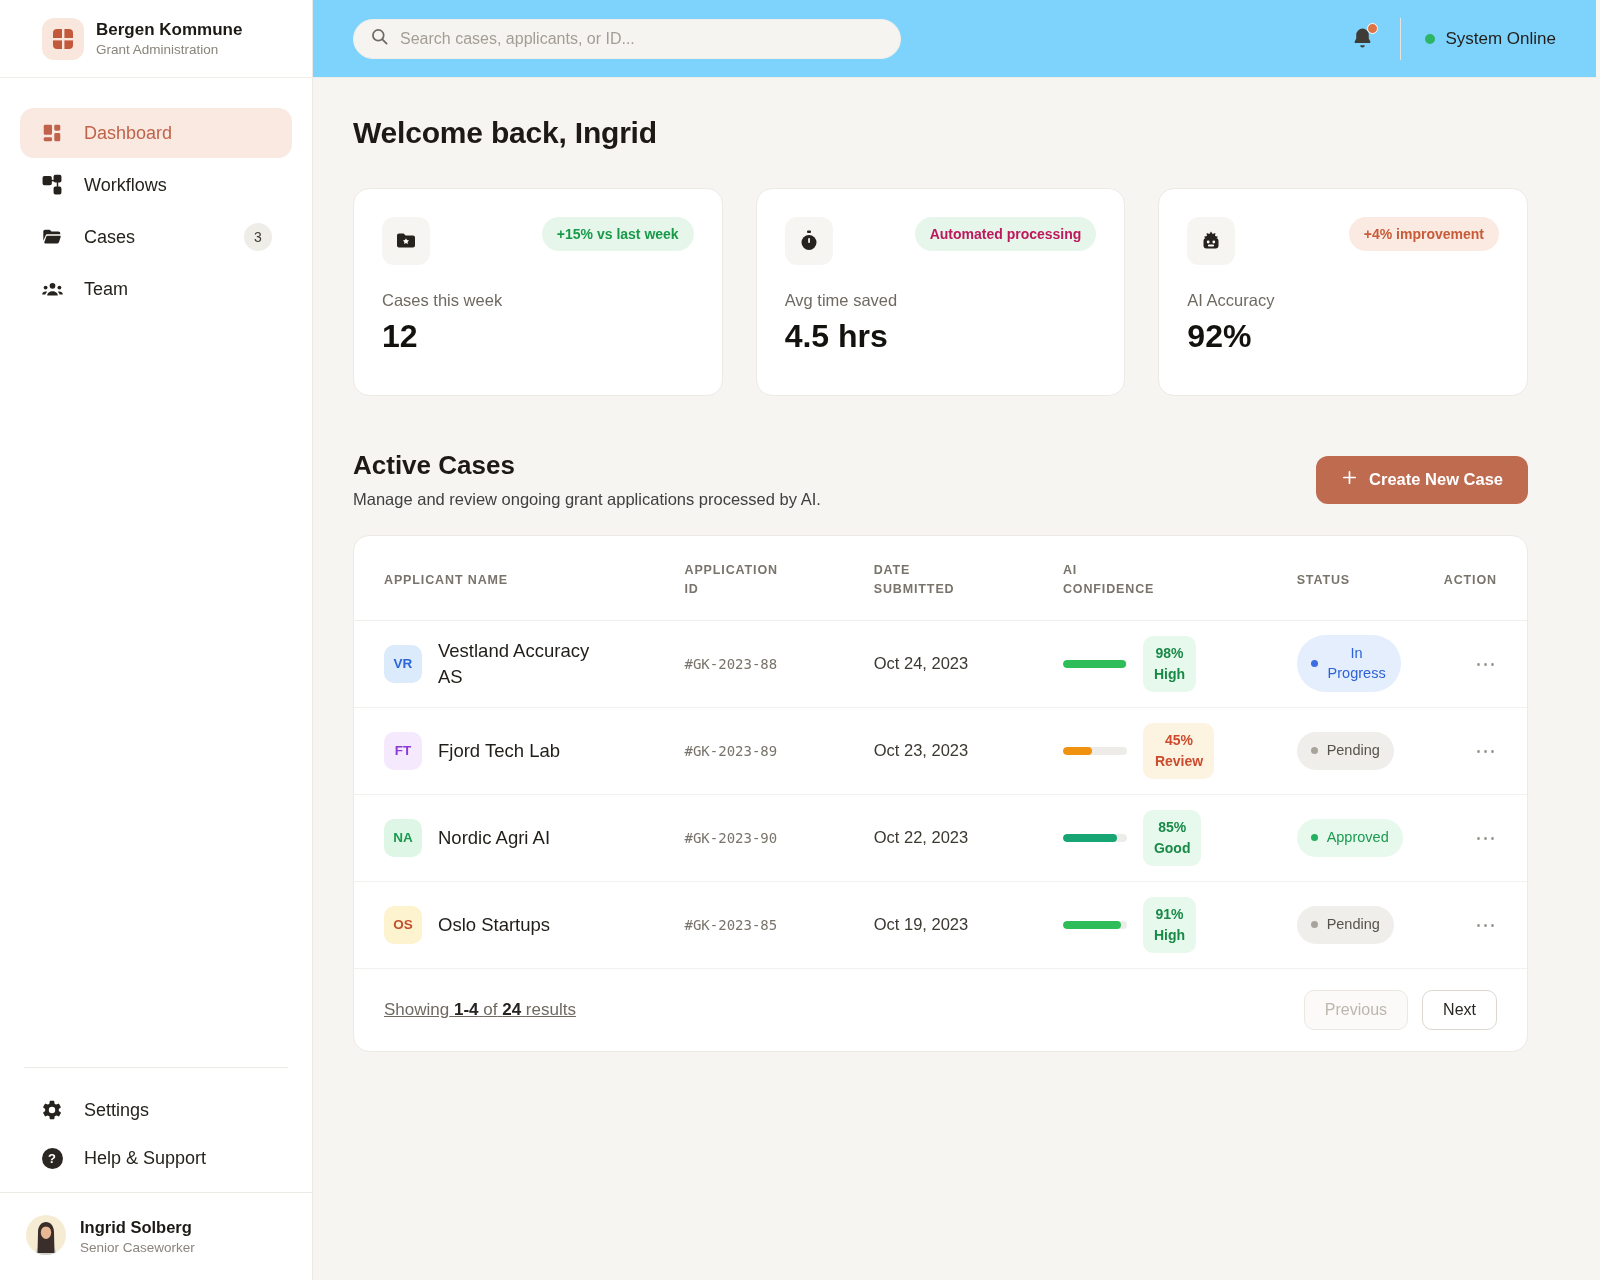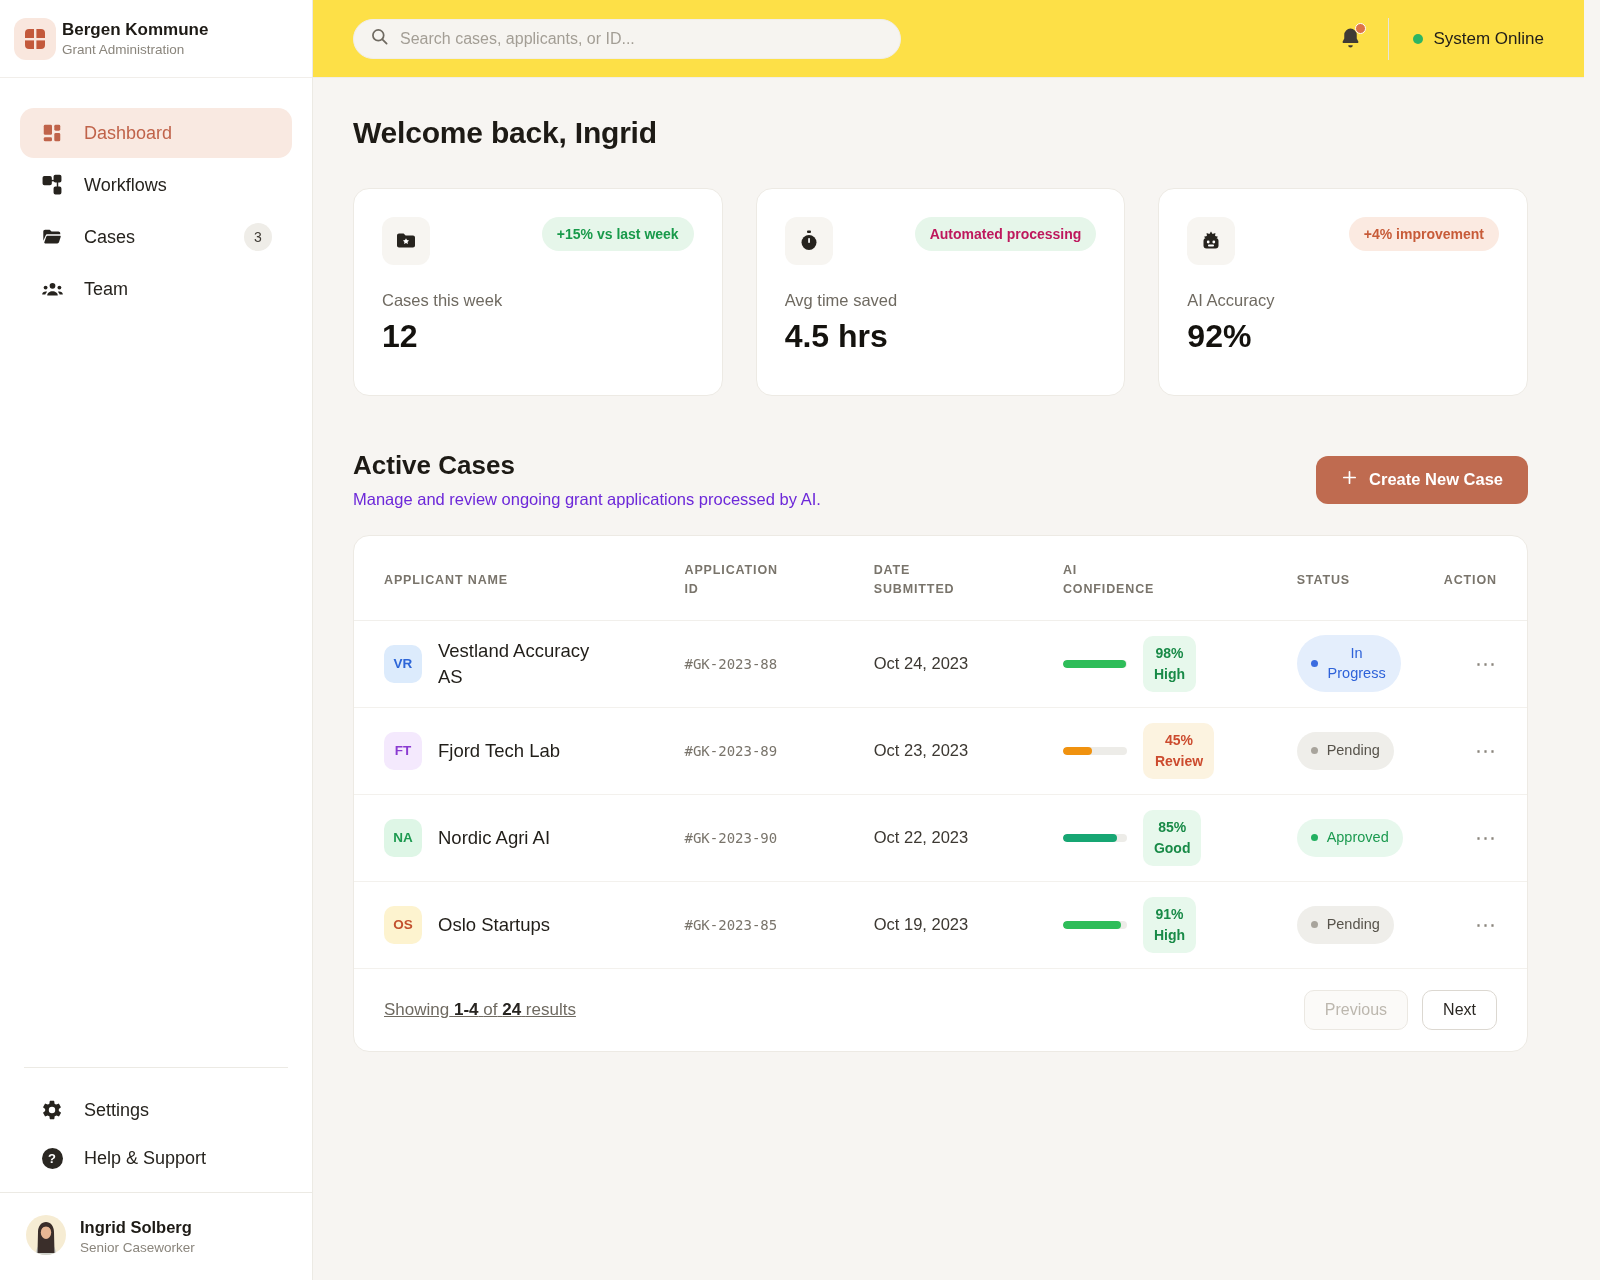--- a/index.html
+++ b/index.html
@@ -8,41 +8,41 @@
     font-family:"Liberation Sans", sans-serif;
     background:#f7f5f2; color:#1d1a15;
     position:relative; overflow:hidden;
   }
   
   .sidebar {
     position:absolute; left:0; top:0; bottom:0; width:313px;
     background:#fff; border-right:1px solid #eceae4;
     display:flex; flex-direction:column; z-index:2;
   }
-  .brand { display:flex; align-items:center; gap:6px; height:78px; padding:0 14px; border-bottom:1px solid #f1eeea; }
+  .brand { display:flex; align-items:center; gap:12px; height:78px; padding:0 42px; border-bottom:1px solid #f1eeea; }
   .brand-logo { width:42px; height:42px; border-radius:12px; background:#f9e7de; display:flex; align-items:center; justify-content:center; flex:0 0 auto; }
   .brand-name { font-size:17px; font-weight:700; color:#1d1a15; line-height:1.3; }
   .brand-sub { font-size:13.5px; color:#8a857c; line-height:1.3; }
   .nav { padding:30px 20px 0; display:flex; flex-direction:column; gap:2px; }
   .nav-item {
     display:flex; align-items:center; gap:20px; height:50px; padding:0 20px;
     border-radius:14px; font-size:18px; color:#26231e; cursor:pointer;
   }
   .nav-item .ic { width:24px; height:24px; display:flex; align-items:center; justify-content:center; }
   .nav-item.active { background:#f9e9e1; color:#c0634a; }
   .count-badge { margin-left:auto; width:28px; height:28px; border-radius:50%; background:#efede8; color:#3f3b34; font-size:14px; display:flex; align-items:center; justify-content:center; }
   .side-spacer { flex:1; }
   .side-util { padding:0 20px 10px; }
   .util-divider { height:1px; background:#eceae4; margin:0 4px 18px; }
   .profile { border-top:1px solid #eceae4; height:88px; padding:0 26px; display:flex; align-items:center; gap:14px; cursor:pointer; }
   .profile-name { font-size:16.5px; font-weight:700; color:#1d1a15; line-height:1.35; }
   .profile-role { font-size:13.5px; color:#8a857c; line-height:1.35; }
   
   .topbar {
-    position:absolute; left:313px; right:16px; top:0; height:78px; background:#fde047;
+    position:absolute; left:313px; right:4px; top:0; height:78px; background:#7dd3fc;
     border-bottom:1px solid #f0ede8; display:flex; align-items:center; padding:0 40px;
   }
   .search {
     width:548px; height:40px; background:#f6f4f0; border:1px solid #f1eee8; border-radius:20px;
     display:flex; align-items:center; gap:11px; padding:0 16px;
   }
   .search input { flex:1; border:none; background:transparent; outline:none; font-size:16px; color:#44403a; font-family:"Liberation Sans", sans-serif; }
   .search input::placeholder { color:#a39e95; }
   .topbar-right { margin-left:auto; display:flex; align-items:center; gap:24px; }
   .bell-wrap { position:relative; width:26px; height:26px; cursor:pointer; }
@@ -56,21 +56,21 @@
   .h1-sub { margin-top:12px; font-size:17px; color:#6f6a61; }
   .stats { margin-top:38px; display:grid; grid-template-columns:repeat(3,1fr); gap:33px; }
   .card { background:#fff; border:1px solid #edeae4; border-radius:16px; padding:28px; height:208px; }
   .card-top { display:flex; justify-content:space-between; align-items:flex-start; }
   .icon-sq { width:48px; height:48px; border-radius:12px; background:#f7f5f1; display:flex; align-items:center; justify-content:center; }
   .pill-badge { padding:9px 15px; border-radius:999px; font-size:14px; font-weight:600; }
   .stat-label { margin-top:26px; font-size:16.5px; color:#6f6a61; }
   .stat-value { margin-top:8px; font-size:32px; font-weight:700; color:#14120e; }
   .section-row { margin-top:54px; display:flex; justify-content:space-between; align-items:center; }
   .h2 { font-size:26px; font-weight:700; color:#1d1a15; }
-  .h2-sub { margin-top:9px; font-size:16.5px; color:#6d28d9; }
+  .h2-sub { margin-top:9px; font-size:16.5px; color:#404040; }
   .create-btn {
     background:#bf6b50; color:#fff; border:none; border-radius:12px; height:48px; padding:0 25px;
     font-size:16.5px; font-weight:600; display:flex; align-items:center; gap:11px; cursor:pointer;
     font-family:"Liberation Sans", sans-serif;
   }
   
   .table-card { margin-top:26px; background:#fff; border:1px solid #edeae4; border-radius:16px; overflow:hidden; }
   .trow { display:grid; grid-template-columns:27% 17% 17% 21% 12% 6%; align-items:center; padding:0 30px; }
   .thead { padding:25px 30px 20px; border-bottom:1px solid #f1efeb; }
   .th { font-size:12.5px; font-weight:700; letter-spacing:0.07em; color:#79746b; line-height:1.55; }

